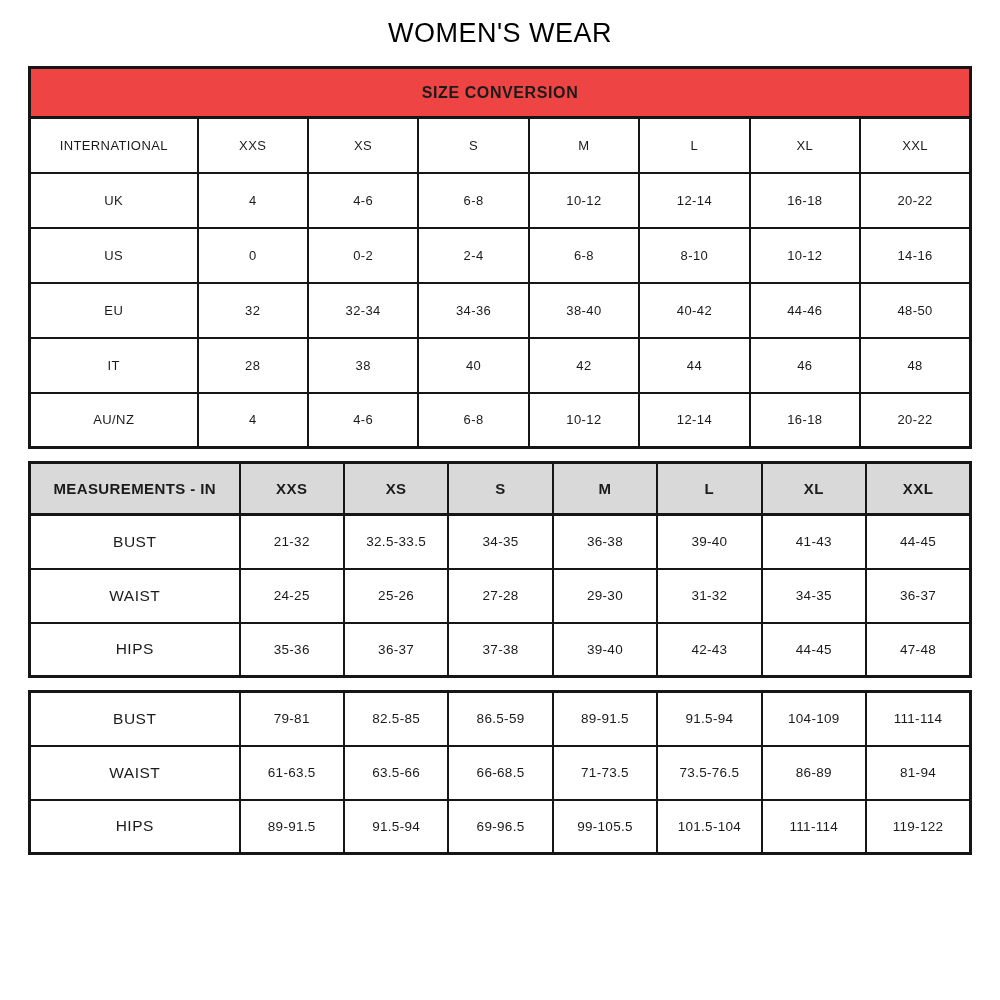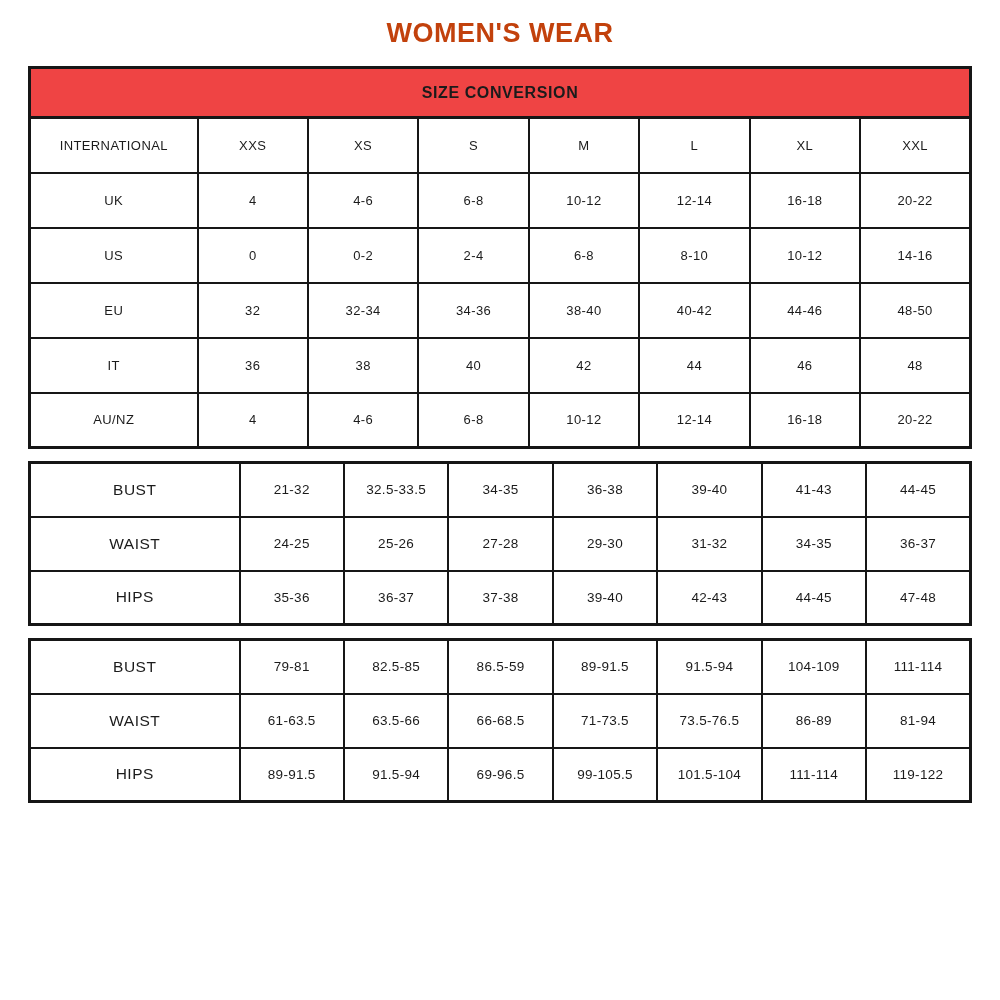--- a/index.html
+++ b/index.html
@@ -9,24 +9,24 @@
     font-family: "Liberation Sans", sans-serif;
     color: #1b1b1b;
   }
   .page {
     width: 1000px; height: 1000px;
     padding: 14px 28px 0 28px;
   }
   .title {
     text-align: center;
     font-size: 27px;
-    font-weight: 700;
+    font-weight: 400;
     letter-spacing: 0.5px;
     margin: 4px 0 17px 0;
-    color: #c2410c;
+    color: #000000;
   }
   table.tbl {
     border-collapse: collapse;
     table-layout: fixed;
     width: 944px;
     border: 3px solid #161616;
     margin: 0 0 12px 0;
   }
   .tbl td {
     border: 2px solid #161616;
@@ -115,21 +115,21 @@
           <td>32</td>
           <td>32-34</td>
           <td>34-36</td>
           <td>38-40</td>
           <td>40-42</td>
           <td>44-46</td>
           <td>48-50</td>
         </tr>
         <tr>
           <td class="row-label">IT</td>
-          <td>36</td>
+          <td>28</td>
           <td>38</td>
           <td>40</td>
           <td>42</td>
           <td>44</td>
           <td>46</td>
           <td>48</td>
         </tr>
         <tr>
           <td class="row-label">AU/NZ</td>
           <td>4</td>
@@ -148,20 +148,30 @@
         <col class="c0">
         <col class="c1">
         <col class="c2">
         <col class="c3">
         <col class="c4">
         <col class="c5">
         <col class="c6">
         <col class="c7">
       </colgroup>
       <tbody>
+        <tr class="head-row">
+          <td class="row-label">MEASUREMENTS - IN</td>
+          <td>XXS</td>
+          <td>XS</td>
+          <td>S</td>
+          <td>M</td>
+          <td>L</td>
+          <td>XL</td>
+          <td>XXL</td>
+        </tr>
         <tr>
           <td class="row-label">BUST</td>
           <td>21-32</td>
           <td>32.5-33.5</td>
           <td>34-35</td>
           <td>36-38</td>
           <td>39-40</td>
           <td>41-43</td>
           <td>44-45</td>
         </tr>

